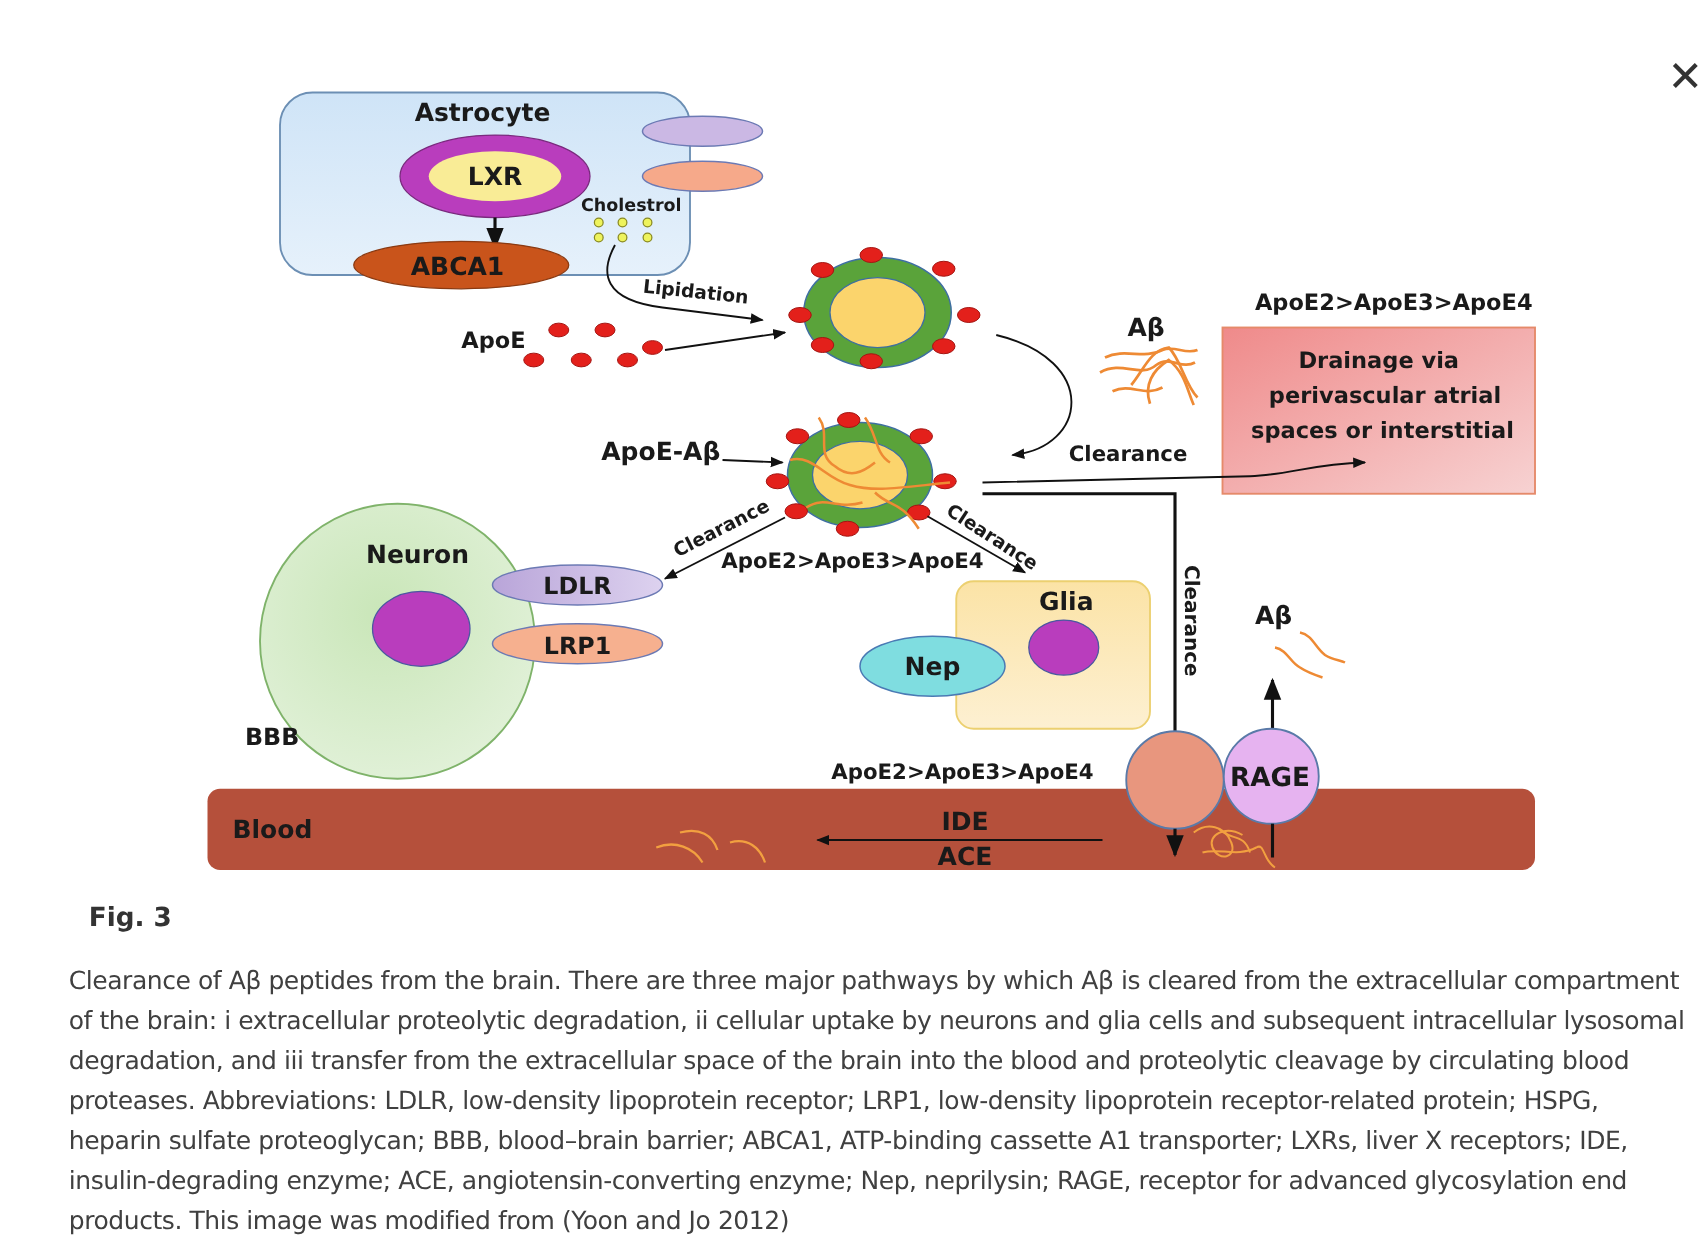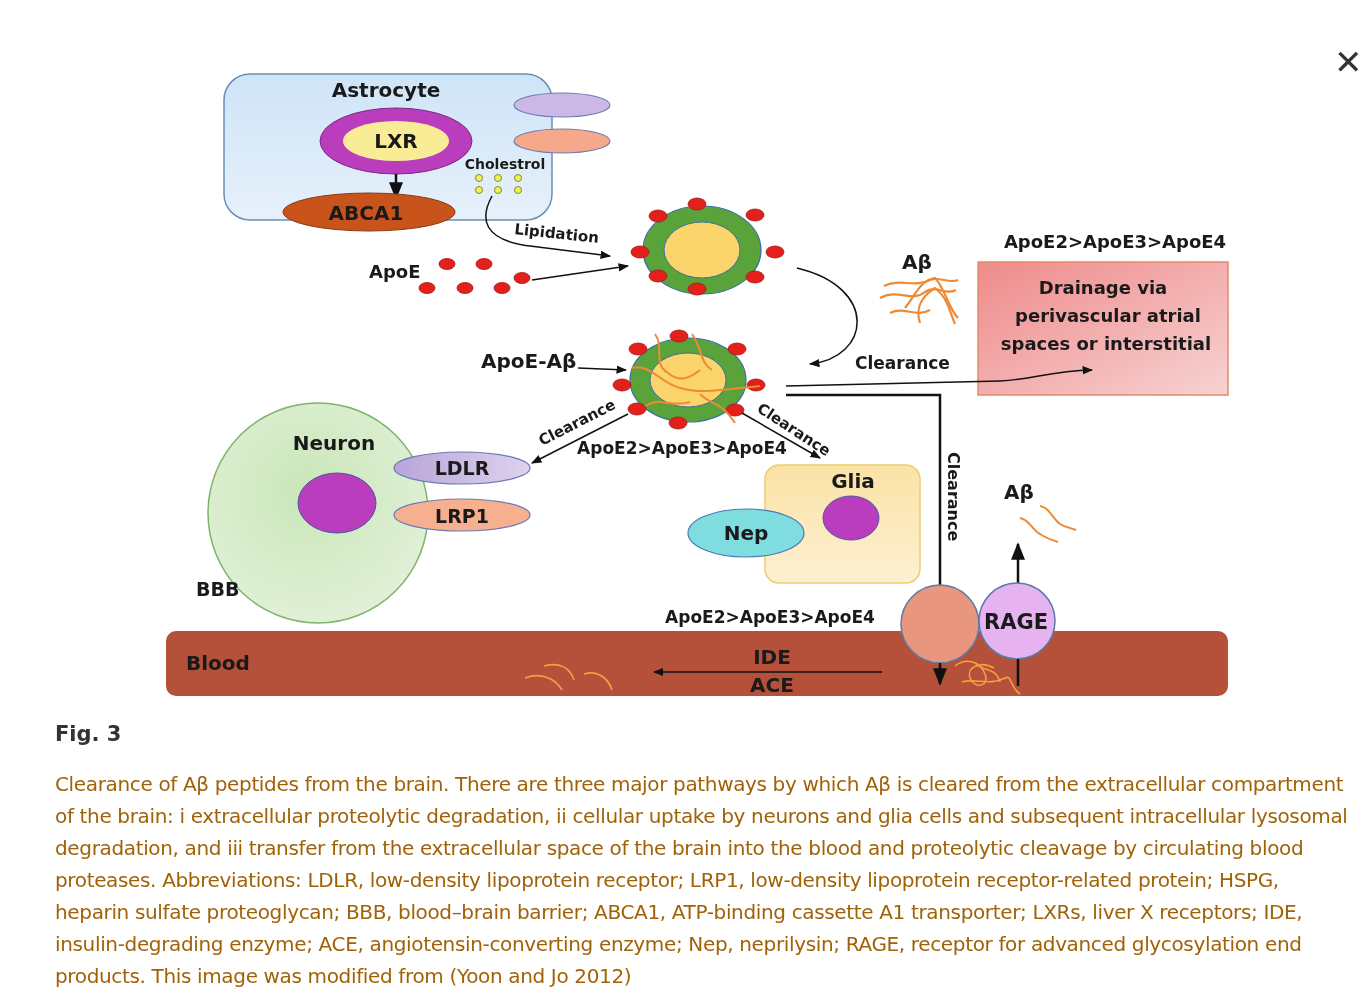--- a/index.html
+++ b/index.html
@@ -4,24 +4,24 @@
 <style>
   html, body { margin: 0; padding: 0; background: #ffffff; }
   body { width: 1360px; height: 998px; position: relative; overflow: hidden;
          font-family: "DejaVu Sans", sans-serif; }
   .close-btn { position: absolute; left: 1334px; top: 40px; width: 40px; height: 44px;
                font-size: 34px; color: #333; font-family: "DejaVu Sans", sans-serif;
                font-weight: bold; line-height: 44px; cursor: pointer; }
   .figure { position: absolute; left: 160px; top: 66px; width: 1080px; height: 640px; }
   .figure svg { width: 1080px; height: 640px; display: block; }
   svg text { font-family: "DejaVu Sans", sans-serif; font-weight: bold; fill: #1a1a1a; }
-  .fig-label { position: absolute; left: 55px; top: 722px; font-size: 21px; font-weight: bold;
+  .fig-label { position: absolute; left: 71px; top: 722px; font-size: 21px; font-weight: bold;
                color: #333; font-family: "DejaVu Sans", sans-serif; }
   .caption { position: absolute; left: 55px; top: 768px; width: 1300px; font-size: 20px;
-             line-height: 32px; color: #a16207; font-family: "DejaVu Sans", sans-serif;
+             line-height: 32px; color: #404040; font-family: "DejaVu Sans", sans-serif;
              letter-spacing: -0.35px; }
 </style>
 </head>
 <body>
 
 <div class="close-btn">
   <span>✕</span>
 </div>
 
 <div class="figure">

